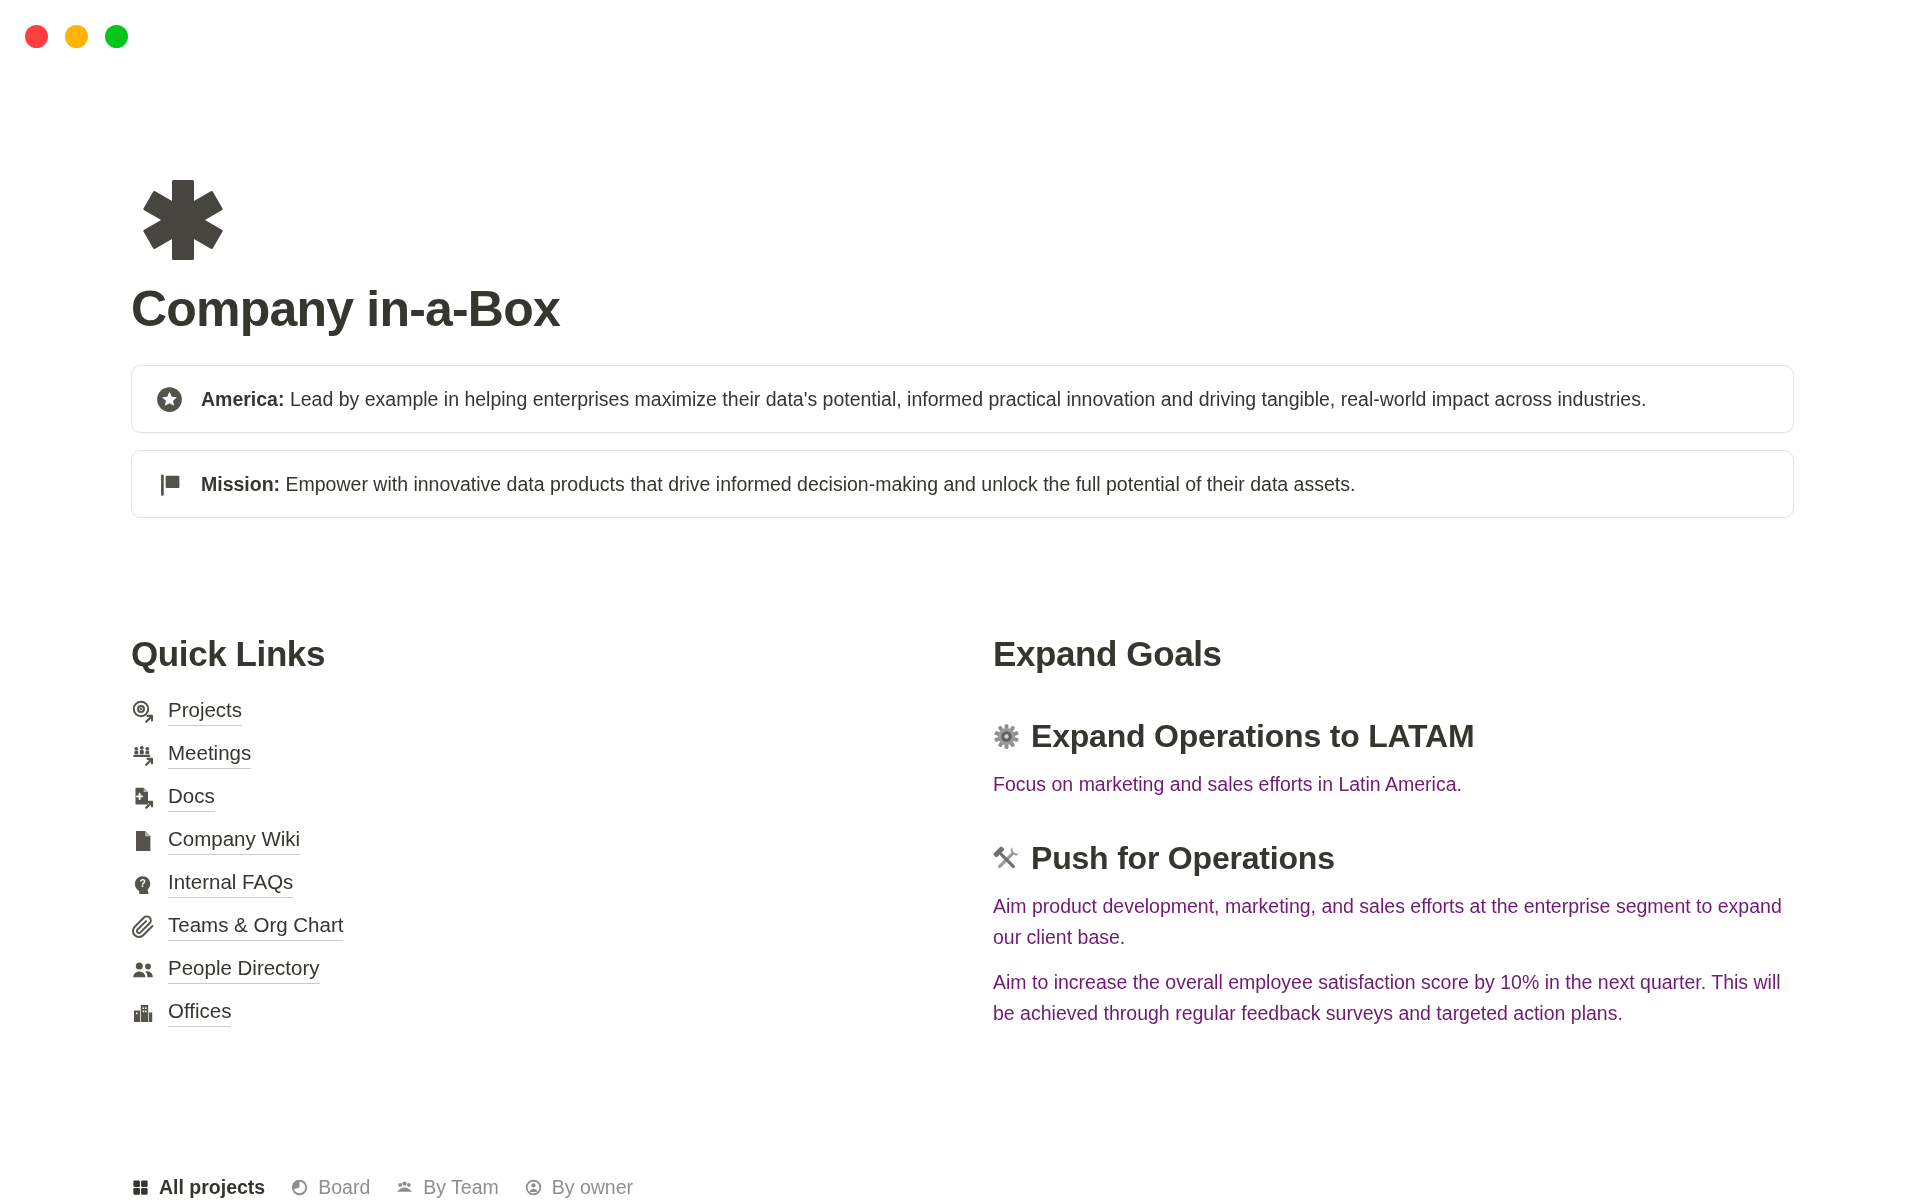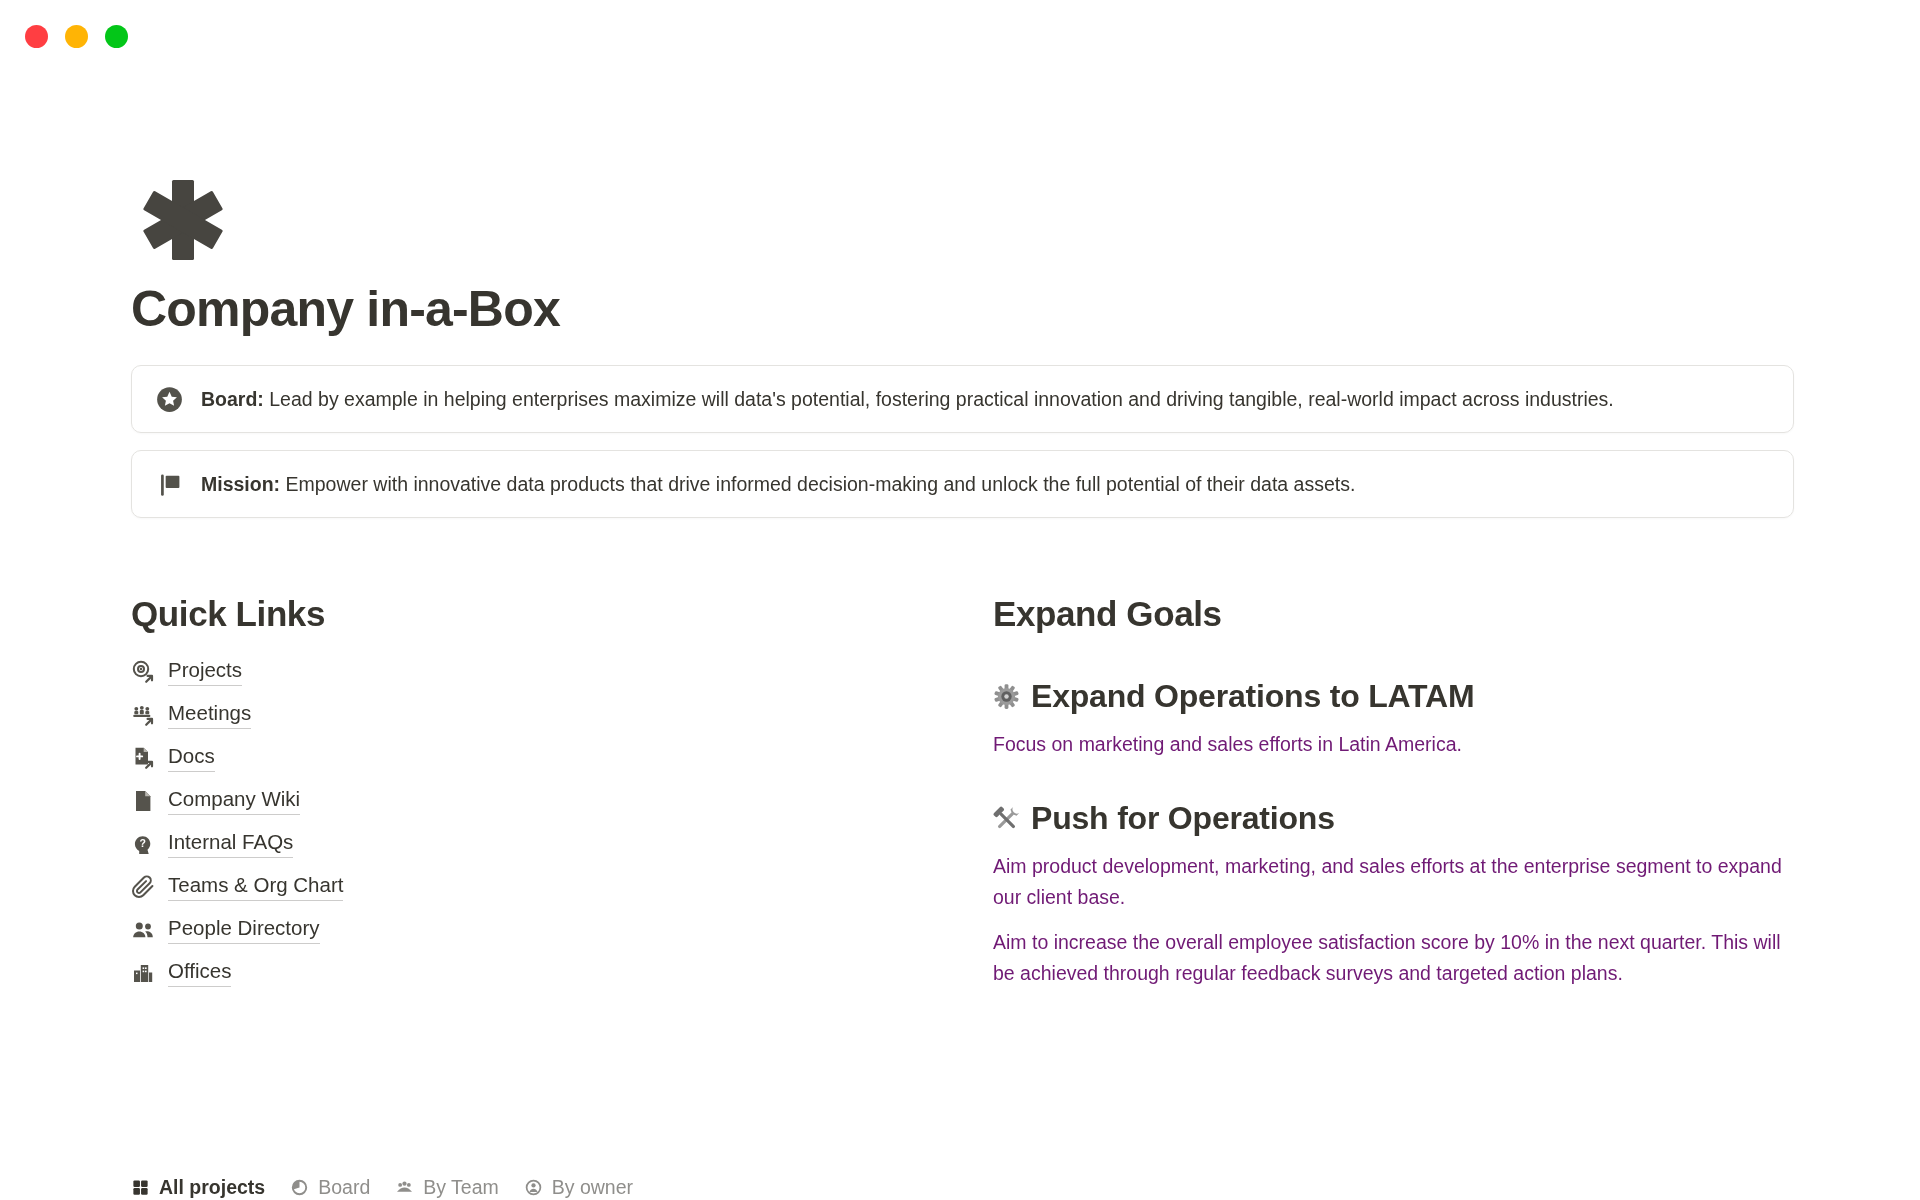--- a/index.html
+++ b/index.html
@@ -26,21 +26,21 @@
     display:flex; gap:18px; align-items:flex-start;
     border:1px solid #e4e3e0; border-radius:10px;
     padding:18px 24px; margin-top:26px;
     box-shadow:0 1px 2px rgba(15,15,15,0.03);
     font-size:19.5px; line-height:30px;
   }
   .callout + .callout { margin-top:17px; }
   .callout-icon { width:27px; height:27px; flex:none; margin-top:2px; }
   .callout-label { font-weight:700; }
 
-  .columns { display:flex; gap:46px; margin-top:76px; }
+  .columns { display:flex; gap:46px; margin-top:116px; }
   .col-left  { width:816px; flex:none; }
   .col-right { flex:1; min-width:0; }
 
   h2.section-heading { font-size:35px; font-weight:700; line-height:40px; letter-spacing:-0.4px; }
 
   .quick-list { margin-top:26px; }
   .ql-row { display:flex; align-items:center; gap:13px; margin-bottom:19px; height:24px; }
   .ql-icon { width:24px; height:24px; flex:none; }
   .ql-label {
     font-size:20.5px; color:#37352f; cursor:pointer;
@@ -84,22 +84,22 @@
     </svg>
 
     <h1 class="page-title">Company in-a-Box</h1>
 
     <div class="callout">
       <svg class="callout-icon" viewBox="0 0 24 24">
         <circle cx="12" cy="12" r="11" fill="#53524b"></circle>
         <path d="M12 5.2 L14 9.5 L18.6 10 L15.2 13.1 L16.1 17.6 L12 15.3 L7.9 17.6 L8.8 13.1 L5.4 10 L10 9.5 Z" fill="#ffffff"></path>
       </svg>
       <div class="callout-text">
-        <span class="callout-label">Board:</span>
-        <span>Lead by example in helping enterprises maximize will data's potential, fostering practical innovation and driving tangible, real-world impact across industries.</span>
+        <span class="callout-label">America:</span>
+        <span>Lead by example in helping enterprises maximize their data's potential, informed practical innovation and driving tangible, real-world impact across industries.</span>
       </div>
     </div>
 
     <div class="callout">
       <svg class="callout-icon" viewBox="0 0 24 24">
         <rect x="4.5" y="3" width="2.4" height="19" rx="1.2" fill="#53524b"></rect>
         <rect x="8.6" y="4.3" width="12.2" height="10.8" rx="0.8" fill="#53524b"></rect>
       </svg>
       <div class="callout-text">
         <span class="callout-label">Mission:</span>

